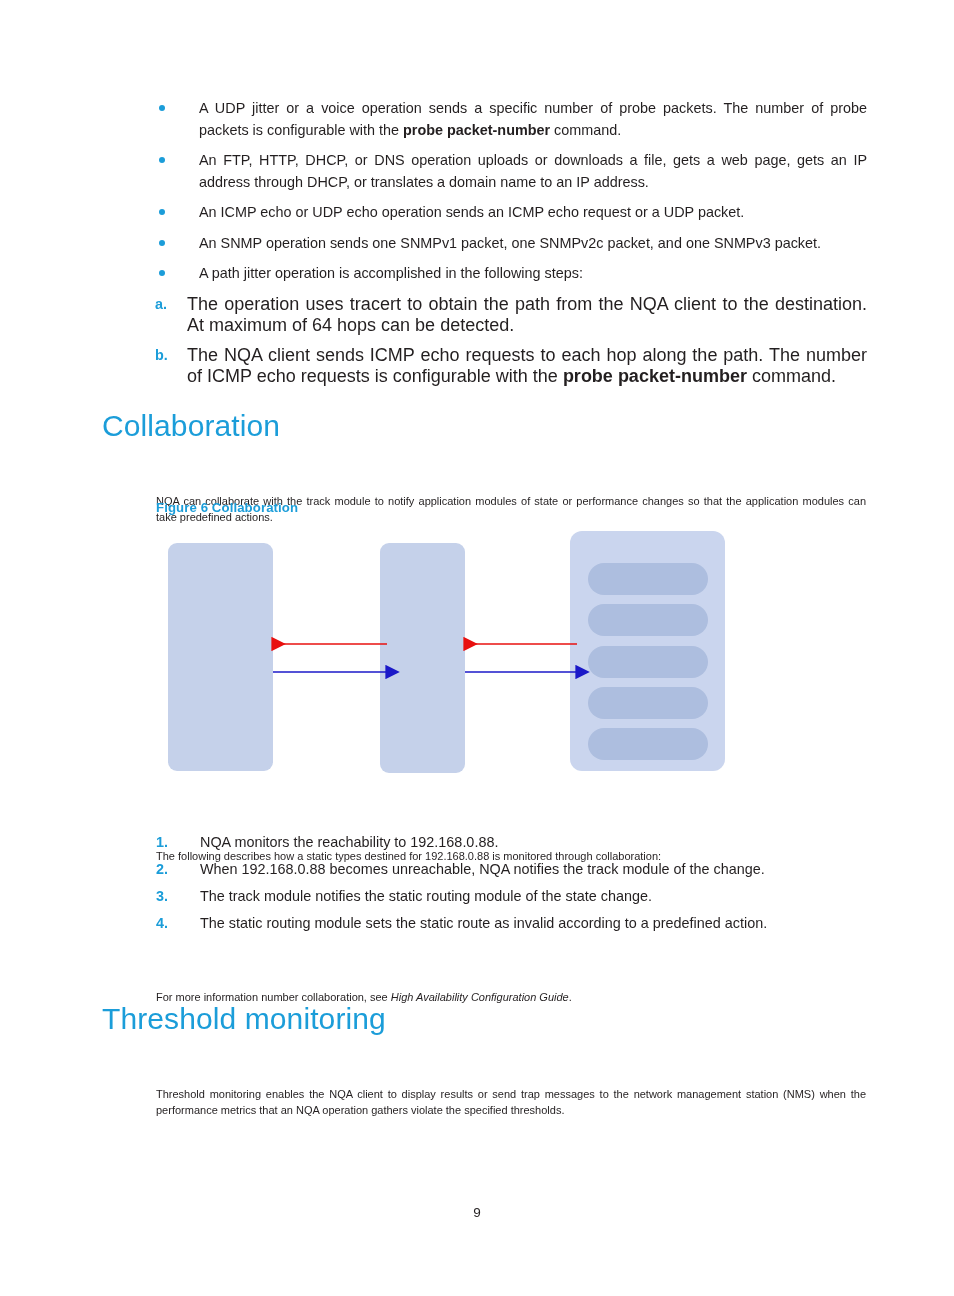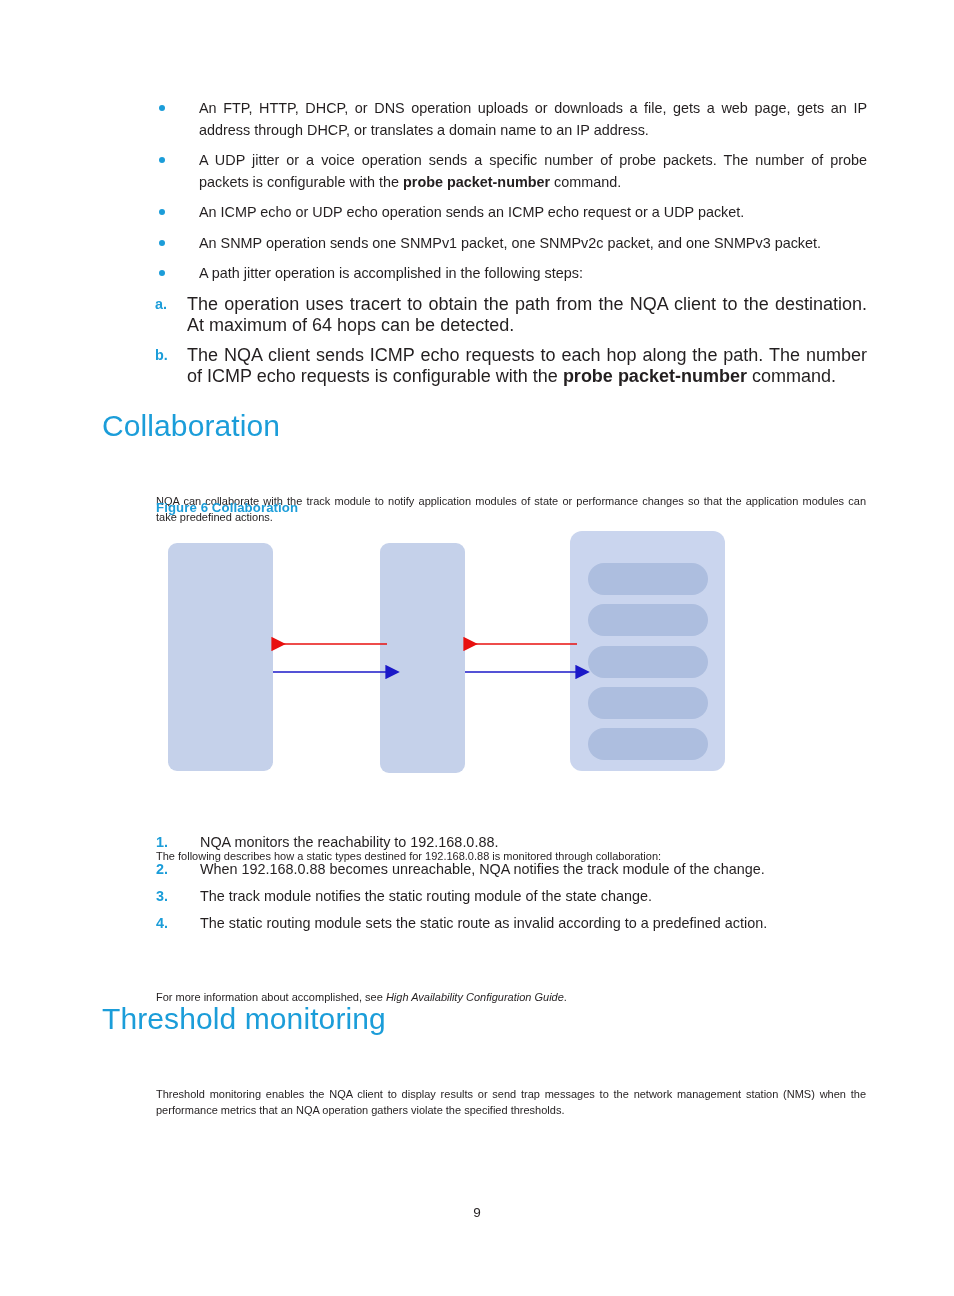--- a/index.html
+++ b/index.html
@@ -225,28 +225,28 @@
 <body>
 
 <div id="page">
 
   <div class="bullets">
 
     <div class="bullet-row">
       <span class="bullet-mark">
           <i class="bullet-dot"></i>
         </span>
+      <span class="bullet-text justify"><span>A UDP jitter or a voice operation sends a specific number of probe packets. The number of probe packets is configurable with the </span><b class="cmd">probe packet-number</b><span> command.</span></span>
+    </div>
+
+    <div class="bullet-row">
+      <span class="bullet-mark">
+          <i class="bullet-dot"></i>
+        </span>
       <span class="bullet-text justify"><span>An FTP, HTTP, DHCP, or DNS operation uploads or downloads a file, gets a web page, gets an IP address through DHCP, or translates a domain name to an IP address.</span></span>
-    </div>
-
-    <div class="bullet-row">
-      <span class="bullet-mark">
-          <i class="bullet-dot"></i>
-        </span>
-      <span class="bullet-text justify"><span>A UDP jitter or a voice operation sends a specific number of probe packets. The number of probe packets is configurable with the </span><b class="cmd">probe packet-number</b><span> command.</span></span>
     </div>
 
     <div class="bullet-row">
       <span class="bullet-mark">
           <i class="bullet-dot"></i>
         </span>
       <span class="bullet-text"><span>An ICMP echo or UDP echo operation sends an ICMP echo request or a UDP packet.</span></span>
     </div>
 
     <div class="bullet-row">
@@ -331,21 +331,21 @@
     <div class="num-row">
       <span class="num-mark">3.</span>
       <span class="num-text">The track module notifies the static routing module of the state change.</span>
     </div>
     <div class="num-row">
       <span class="num-mark">4.</span>
       <span class="num-text">The static routing module sets the static route as invalid according to a predefined action.</span>
     </div>
   </div>
 
-  <p class="para" id="p-moreinfo"><span>For more information about accomplished, see </span><i class="em">High Availability Configuration Guide</i><span>.</span></p>
+  <p class="para" id="p-moreinfo"><span>For more information number collaboration, see </span><i class="em">High Availability Configuration Guide</i><span>.</span></p>
 
   <h1 class="section-title" id="h-threshold">Threshold monitoring</h1>
 
   <p class="para justify" id="p-threshold">Threshold monitoring enables the NQA client to display results or send trap messages to the network management station (NMS) when the performance metrics that an NQA operation gathers violate the specified thresholds.</p>
 
 
   <div id="page-number">9</div>
 
 </div>
 

